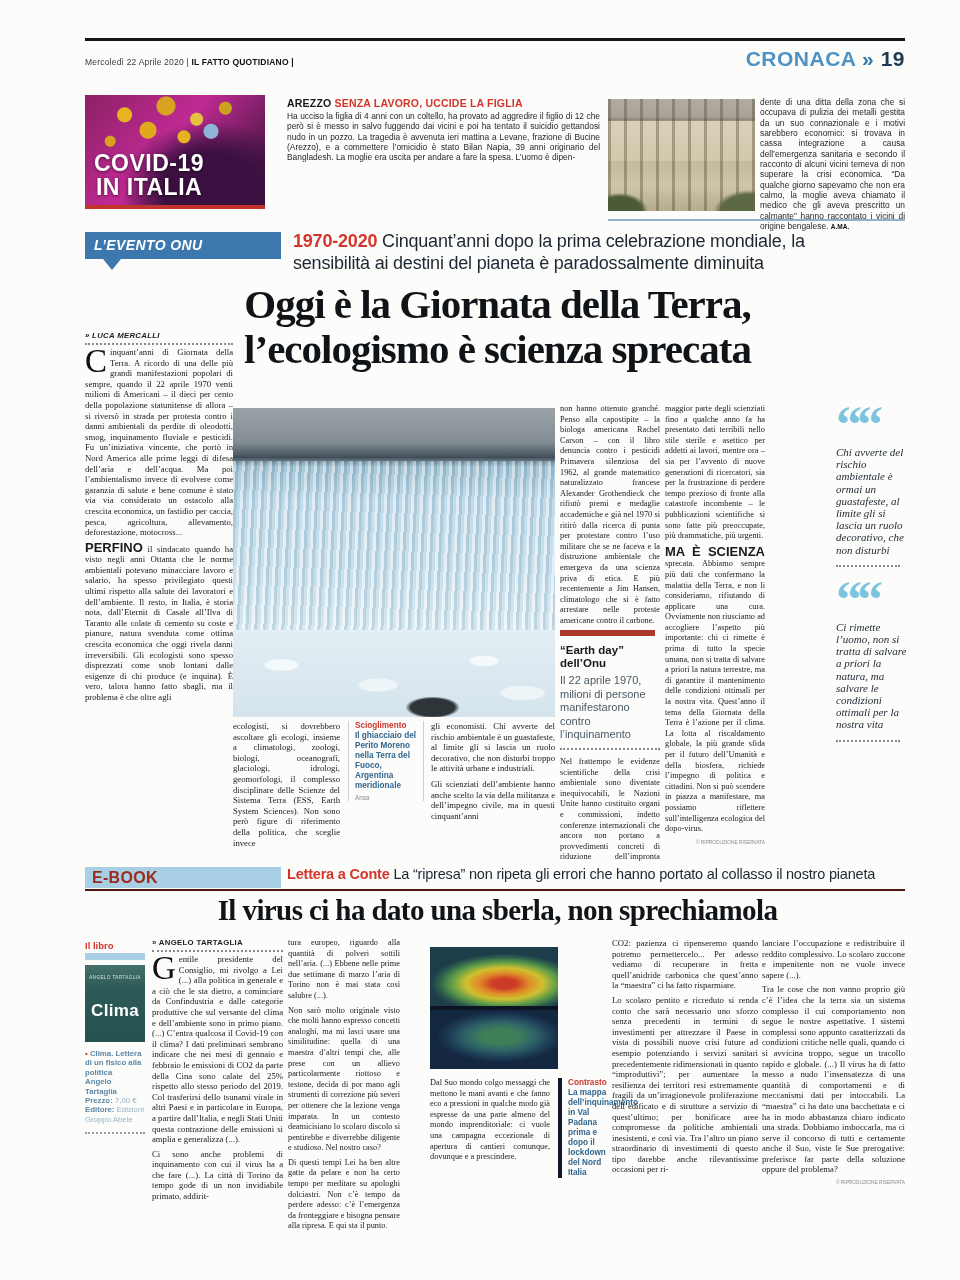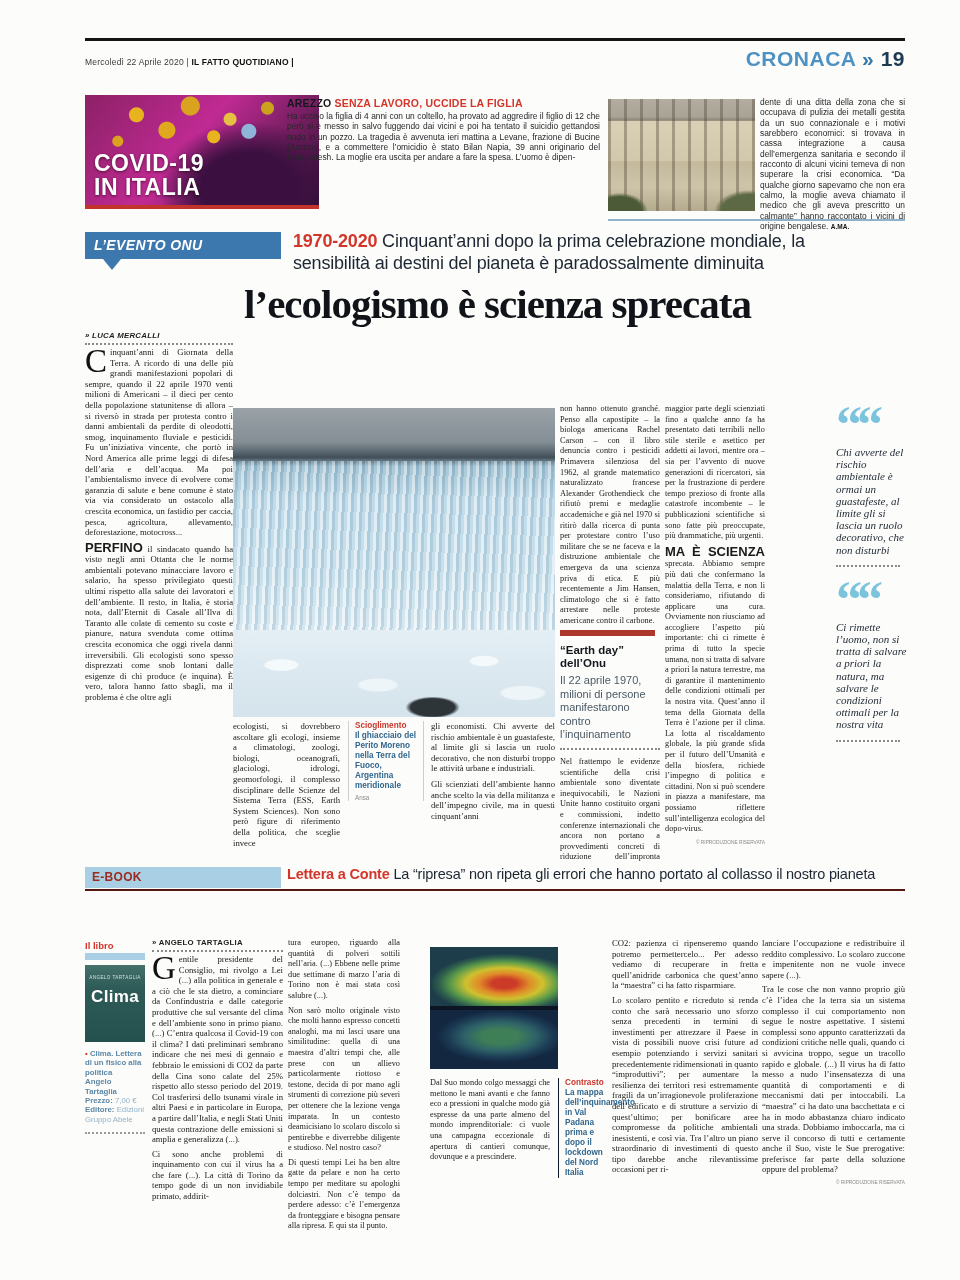--- a/index.html
+++ b/index.html
@@ -8,32 +8,32 @@
 
   
   .top-rule { position:absolute; left:85px; top:38px; width:820px; height:3px; background:#151515; }
   .hdr-left { position:absolute; left:85px; top:57px; font-size:8.5px; color:#3a3a3a; letter-spacing:.2px; }
   .hdr-left b { color:#111; }
   .hdr-right { position:absolute; right:55px; top:47px; font-size:21px; font-weight:700; color:#4e92c4; letter-spacing:.5px; }
   .hdr-right .chev { color:#3679ab; font-weight:900; }
   .hdr-right .pg { color:#1d3a52; }
 
   
-  .covid { position:absolute; left:85px; top:95px; width:234px; height:114px; border-bottom:4px solid #c2342b;
+  .covid { position:absolute; left:85px; top:95px; width:180px; height:114px; border-bottom:4px solid #c2342b;
     background:
       radial-gradient(14px 14px at 22% 18%, #e7b31f 0 7px, rgba(0,0,0,0) 8px),
       radial-gradient(18px 18px at 45% 10%, #d9a31f 0 9px, rgba(0,0,0,0) 10px),
       radial-gradient(12px 12px at 62% 22%, #e5c043 0 6px, rgba(0,0,0,0) 7px),
       radial-gradient(16px 16px at 35% 32%, #e0a81c 0 8px, rgba(0,0,0,0) 9px),
       radial-gradient(12px 12px at 78% 12%, #caa21c 0 6px, rgba(0,0,0,0) 7px),
       radial-gradient(13px 13px at 55% 38%, #e7b31f 0 6px, rgba(0,0,0,0) 7px),
       radial-gradient(14px 14px at 70% 33%, #8fb4da 0 7px, rgba(0,0,0,0) 8px),
       radial-gradient(11px 11px at 14% 42%, #d9a31f 0 5px, rgba(0,0,0,0) 6px),
       radial-gradient(120px 90px at 70% 85%, #3b1040 0 40%, rgba(0,0,0,0) 75%),
-      linear-gradient(130deg, #8c2166 0%, #c02a93 45%, #6e1d5c 75%, #2f0e35 100%); }
+      linear-gradient(130deg, #8c2166 0%, #c02a93 45%, #6e1d5c 75%, #2f0e35 100%); text-align: center; }
   .covid .t { position:absolute; left:9px; bottom:6px; color:#fff; font-weight:900; font-size:23px; line-height:24px; letter-spacing:.5px; text-shadow:0 1px 3px rgba(0,0,0,.55); }
 
   .arezzo { position:absolute; left:287px; top:97px; width:313px; }
   .arezzo .kick { font-size:10.5px; font-weight:900; color:#14181c; letter-spacing:.2px; }
   .arezzo .kick .red { color:#d4352b; }
   .arezzo .body { margin-top:2px; font-size:8.4px; line-height:10.35px; text-align:justify; color:#26282b; }
   .sig { font-weight:900; font-size:6.5px; color:#111; }
 
   .bldg { position:absolute; left:608px; top:99px; width:147px; height:112px;
     background:
@@ -95,51 +95,51 @@
   .copyright { display:block; text-align:right; font-family:"Liberation Sans", sans-serif; font-size:4.8px; color:#8a8a8a; margin-top:3px; }
 
   .quotes { position:absolute; left:836px; top:408px; width:72px; }
   .qmark { font-family:"Liberation Serif", serif; font-size:52px; line-height:34px; letter-spacing:-5px; color:#7cc4de; font-weight:700; }
   .qmark::before { content:"\201C\201C"; }
   .qtext { font-family:"Liberation Serif", serif; font-style:italic; font-size:11px; line-height:12.2px; color:#1d2733; margin-top:4px; }
   .qdiv { border-bottom:2px dotted #8a8a8a; margin:9px 0 16px; width:64px; }
 
   
   .ebook-band { position:absolute; left:85px; top:867px; width:196px; height:21px; background:#a9cfe5; }
-  .ebook-band span { font-size:12px; font-weight:900; color:#9c2b1f; line-height:21px; padding-left:7px; letter-spacing:.3px;text-align:center; }
+  .ebook-band span { font-size:16px; font-weight:900; color:#9c2b1f; line-height:21px; padding-left:7px; letter-spacing:.3px;text-align:center; }
   .ebook-kick { position:absolute; left:287px; top:866px; width:618px; height:23px; font-size:14.5px; color:#1d2733; font-weight:500; letter-spacing:-.2px; }
   .ebook-kick .red { color:#d4352b; font-weight:800; }
   .ebook-rule { position:absolute; left:85px; top:889px; width:820px; height:2px; background:#531712; }
 
   .headline2 { position:absolute; left:90px; top:894px; width:815px; text-align:center;
     font-family:"Liberation Serif", serif; font-weight:700; font-size:29px; color:#101419; letter-spacing:-.6px; }
 
   .libro { position:absolute; left:85px; top:940px; width:60px; }
   .libro .lt { font-size:9.5px; font-weight:900; color:#d4352b; }
   .libro .band { height:7px; background:#a9cfe5; margin:2px 0 5px; }
   .cover { width:60px; height:77px; background:linear-gradient(180deg,#45716d 0%, #2e5a57 30%, #24504d 100%); text-align:center; padding-top:10px; }
   .cover .ca { font-size:4.6px; color:#cfe0dd; letter-spacing:.4px; line-height:5.5px; }
-  .cover .cc { font-size:17px; font-weight:900; color:#fff; margin-top:6px; letter-spacing:.3px; }
+  .cover .cc { font-size:17px; font-weight:900; color:#fff; margin-top:20px; letter-spacing:.3px; }
   .libro .info { margin-top:7px; font-size:7.8px; line-height:9.4px; color:#799cb5; border-bottom:2px dotted #9a9a9a; padding-bottom:8px; }
   .libro .info .bullet { color:#d4352b; font-weight:900; }
   .libro .info b { color:#5d88a8; }
   .libro .info .lite { color:#93b2c6; }
 
   .byline-virus { position:absolute; left:152px; top:938px; width:131px; }
   .vcol { font-family:"Liberation Serif", serif; font-size:8.7px; line-height:10.6px; text-align:justify; color:#1a1a1a; overflow:hidden; }
   .vcol p + p { margin-top:4px; }
   .vcol1 { position:absolute; left:152px; top:954px; width:131px; height:326px; }
   .vcol2 { position:absolute; left:288px; top:938px; width:112px; height:342px; font-size:8.3px; }
   .vmap { position:absolute; left:430px; top:947px; width:128px; height:122px; background:#0d1524; }
   .vmap .m1 { position:absolute; left:0; top:0; width:100%; height:59px;
       background:radial-gradient(74px 30px at 58% 62%, #cc3a28 0 16%, #e08a28 34%, #cfc12f 52%, #5c9b4a 72%, #2e5f4c 88%, #1e3d4a 100%); }
   .vmap .m2 { position:absolute; left:0; bottom:0; width:100%; height:59px;
       background:radial-gradient(64px 26px at 55% 45%, #3f7f57 0 28%, #2e6368 55%, #1d3c55 80%, #132741 100%); }
   .vcol3 { position:absolute; left:430px; top:1078px; width:120px; height:202px; font-size:8.3px; }
-  .vcap { position:absolute; left:558px; top:1078px; width:50px; padding-left:6px; border-left:1px solid #0f172a; }
+  .vcap { position:absolute; left:558px; top:1078px; width:50px; padding-left:6px; border-left:4px solid #0f172a; }
   .vcap .ct { font-size:8.2px; font-weight:900; color:#c9362c; }
   .vcap .cb { font-size:8.2px; line-height:10px; font-weight:700; color:#30668f; margin-top:1px; }
   .vcol4 { position:absolute; left:612px; top:938px; width:146px; height:342px; }
   .vcol5 { position:absolute; left:762px; top:938px; width:143px; height:342px; }
 </style>
 </head>
 <body>
 
 <div class="page">
 
@@ -177,20 +177,21 @@
   <div class="strip-rule"></div>
 
   <div class="evento">L’EVENTO ONU</div>
   <div class="evento-tri"></div>
 
   <div class="kicker">
     <span class="years">1970-2020</span><span> Cinquant’anni dopo la prima celebrazione mondiale, la sensibilità ai destini del pianeta è paradossalmente diminuita</span>
   </div>
 
   <div class="headline">
+    <div>Oggi è la Giornata della Terra,</div>
     <div>l’ecologismo è scienza sprecata</div>
   </div>
 
   <div class="byline byline-main">» LUCA MERCALLI</div>
 
   <div class="serifcol col-left">
     <p><span class="dropcap">C</span><span>inquant’anni di Giornata della Terra. A ricordo di una delle più grandi manifestazioni popolari di sempre, quando il 22 aprile 1970 venti milioni di Americani – il dieci per cento della popolazione statunitense di allora – si riversò in strada per protesta contro i danni ambientali da perdite di oleodotti, smog, inquinamento fluviale e pesticidi. Fu un’iniziativa vincente, che portò in Nord America alle prime leggi di difesa dell’aria e dell’acqua. Ma poi l’ambientalismo invece di evolvere come garanzia di salute e bene comune è stato via via considerato un ostacolo alla crescita economica, un fastidio per caccia, pesca, agricoltura, allevamento, deforestazione, motocross...</span></p>
     <p><span class="lead">PERFINO</span><span> il sindacato quando ha visto negli anni Ottanta che le norme ambientali potevano minacciare lavoro e salario, ha spesso privilegiato questi ultimi rispetto alla salute dei lavoratori e dell’ambiente. Il resto, in Italia, è storia nota, dall’Eternit di Casale all’Ilva di Taranto alle colate di cemento su coste e pianure, natura svenduta come ottima crescita economica che oggi rivela danni irreversibili. Gli ecologisti sono spesso disprezzati come snob lontani dalle esigenze di chi produce (e inquina). È vero, talora hanno fatto sbagli, ma il problema è che oltre agli</span></p>
   </div>
 
@@ -244,20 +245,21 @@
   </div>
 
   <div class="ebook-band">
     <span>E-BOOK</span>
   </div>
   <div class="ebook-kick">
     <span class="red">Lettera a Conte</span><span> La “ripresa” non ripeta gli errori che hanno portato al collasso il nostro pianeta</span>
   </div>
   <div class="ebook-rule"></div>
 
+  <div class="headline2">Il virus ci ha dato una sberla, non sprechiamola</div>
 
   <div class="libro">
     <div class="lt">Il libro</div>
     <div class="band"></div>
     <div class="cover">
       <div class="ca">ANGELO TARTAGLIA</div>
       <div class="cc">Clima</div>
     </div>
     <div class="info">
       <div><span class="bullet">•</span><b> Clima. Lettera di un fisico alla politica</b></div>

